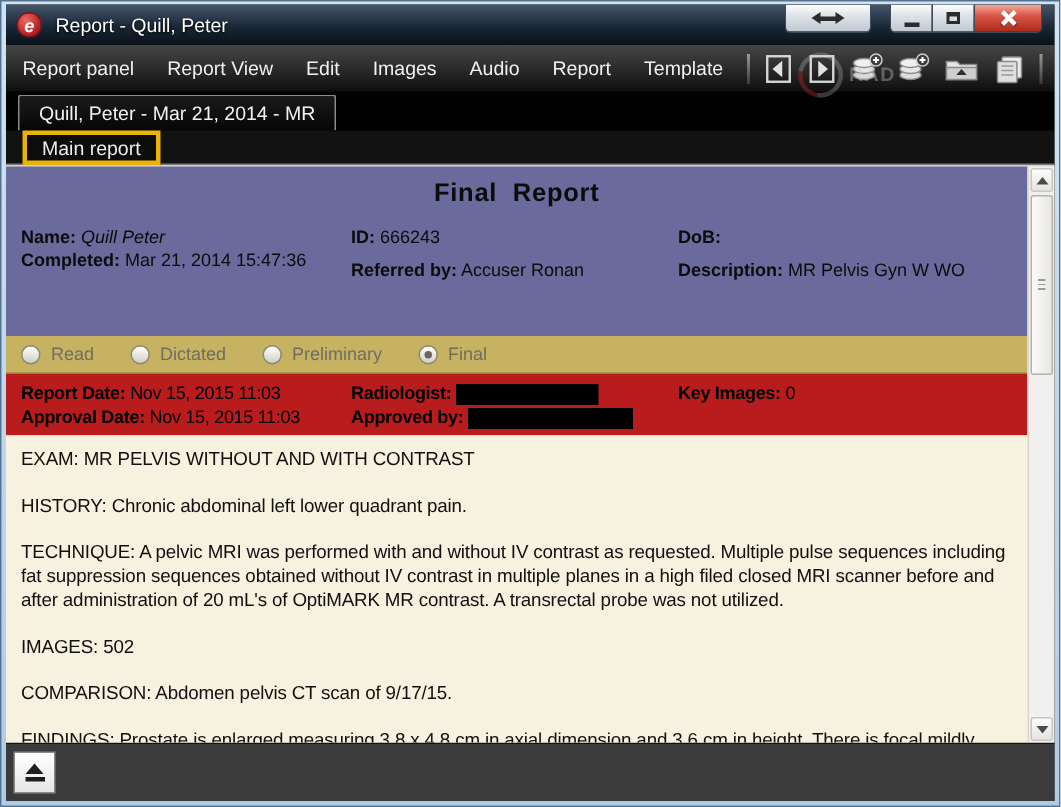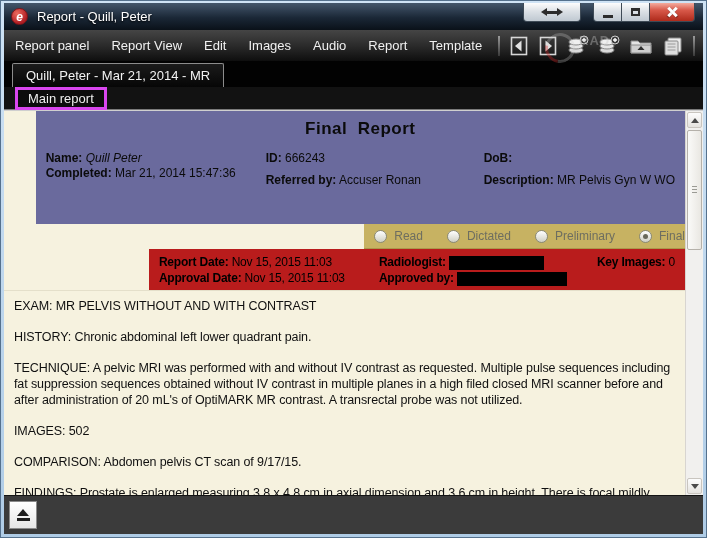--- a/index.html
+++ b/index.html
@@ -62,43 +62,43 @@
     height:31px; flex:0 0 31px;
     background:linear-gradient(#454545,#2B2B2B 50%,#0E0E0E);
     display:flex; align-items:center;
     color:#F0F0F0; font-size:13px; position:relative;
   }
   .menu-item { padding:0 11px; }
   .tool-icons { display:flex; align-items:center; margin-left:auto; margin-right:8px; gap:9px; position:relative; }
   .mb-sep { width:2px; height:20px; background:linear-gradient(#9a9a9a,#3a3a3a); }
   .ticon { display:flex; align-items:center; justify-content:center; }
   .watermark {
-    position:absolute; right:40px; top:-2px; width:110px; height:34px;
-    pointer-events:none; opacity:.5; display:flex; align-items:flex-start;
+    position:absolute; right:53px; top:-2px; width:110px; height:34px;
+    pointer-events:none; opacity:.5; display:flex; align-items:center;
   }
   .wm-ring { width:30px; height:30px; border:3px solid rgba(205,205,205,.55); border-radius:50%;
     border-left-color:rgba(200,40,40,.75); transform:rotate(-35deg); }
   .wm-text { font-size:13px; font-weight:bold; color:rgba(200,200,200,.75); margin-left:4px; letter-spacing:1px; }
 
   
   .tabrow1 { height:26px; flex:0 0 26px; background:#020202; display:flex; align-items:flex-end; padding-left:8px; }
   .study-tab {
     height:24px; border:1px solid #8c8c8c; border-bottom:none; border-radius:2px 2px 0 0;
     color:#F2F2F2; font-size:13px; display:flex; align-items:center; padding:0 13px;
     background:linear-gradient(#1b1b1b,#060606);
   }
   .tabrow2 { height:23px; flex:0 0 23px; background:#121212; display:flex; align-items:center; padding-left:8px;
     border-bottom:1px solid #7a7a7a; }
   .sub-tab { color:#EDEDED; font-size:13px; height:21px; display:flex; align-items:center;
     padding:0 10px; border:1px solid #3a3a3a; background:#0c0c0c; }
-  .sub-tab.main { border:3px solid #d946ef; height:23px; margin-left:3px; position:relative; z-index:2; }
+  .sub-tab.main { border:3px solid #eab308; height:23px; margin-left:3px; position:relative; z-index:2; }
 
   
   .content { flex:1; display:flex; background:#F6F2DF; position:relative; border-top:1px solid #cfcfcf; min-height:0; }
-  .report { flex:1; display:flex; flex-direction:column; min-width:0;align-items:flex-end; }
+  .report { flex:1; display:flex; flex-direction:column; min-width:0; }
 
   .rheader { flex:0 0 113px; background:#6A6A9D; padding:5px 10px 0; color:#0b0b0b; }
   .report-title { text-align:center; font-size:17px; font-weight:bold; white-space:pre; margin:3px 0 12px; letter-spacing:.5px; }
   .pgrid { display:grid; grid-template-columns:220px 218px 1fr; font-size:12px; line-height:15px; }
   .pcell { white-space:nowrap; overflow:hidden; }
   .pcell.row3 { margin-top:7px; }
   .lbl { font-weight:bold; }
   .val.italic { font-style:italic; }
 
   .statusrow { flex:0 0 25px; background:#C7B262; display:flex; align-items:center; gap:24px;

